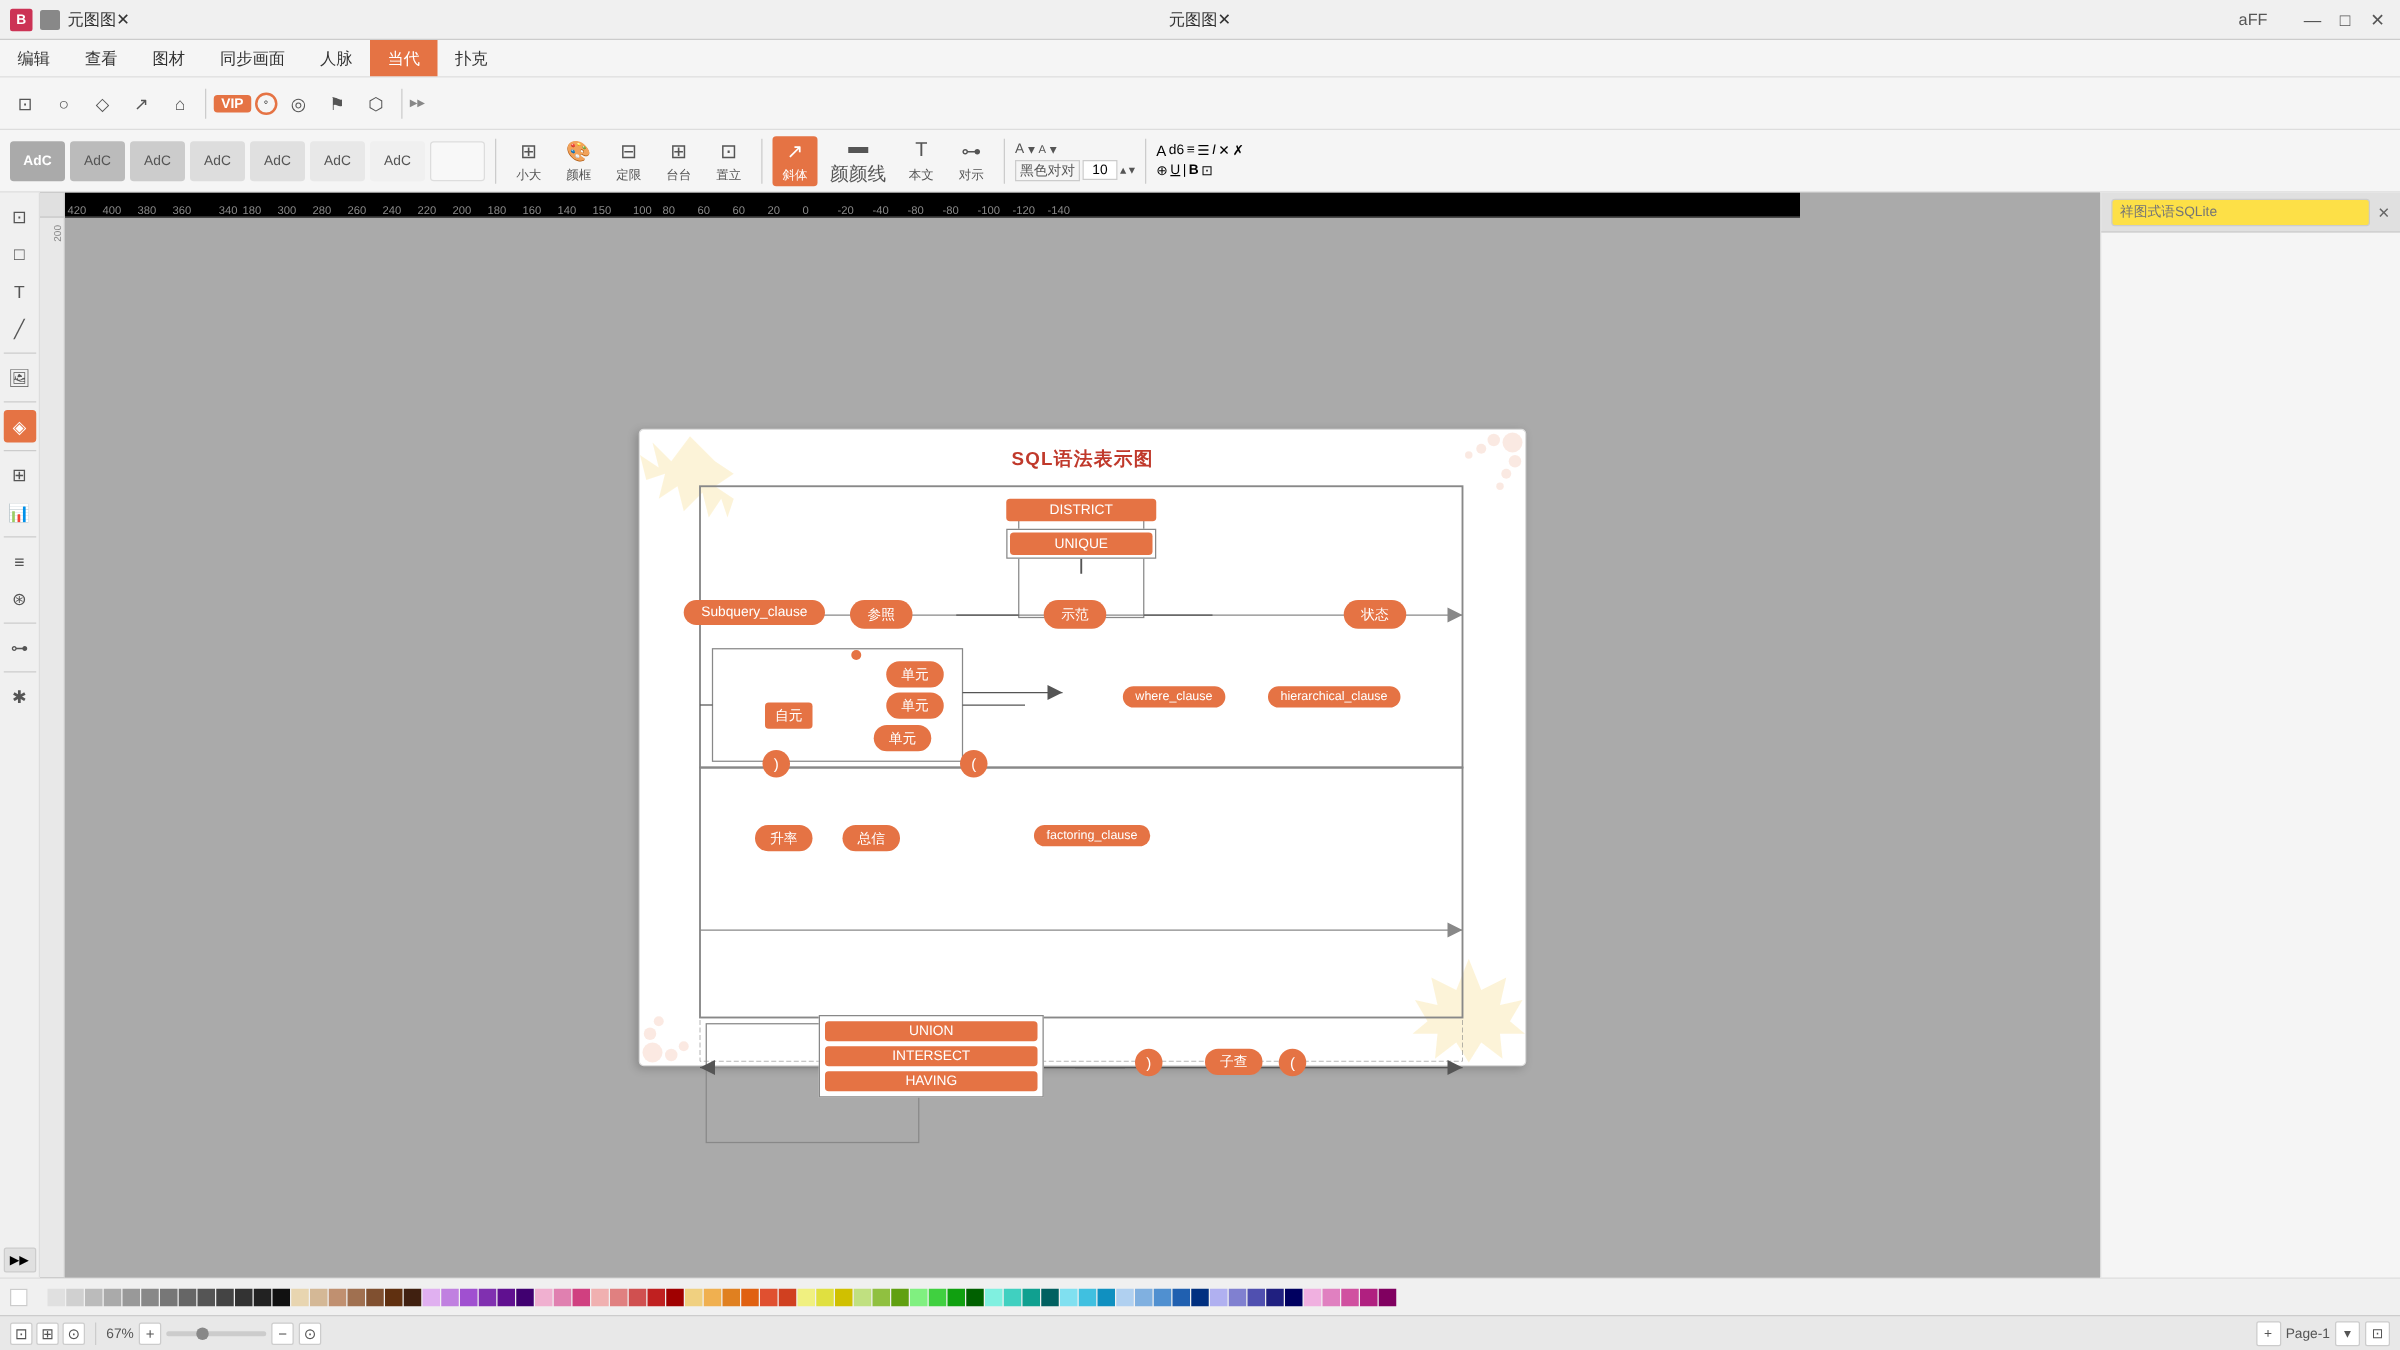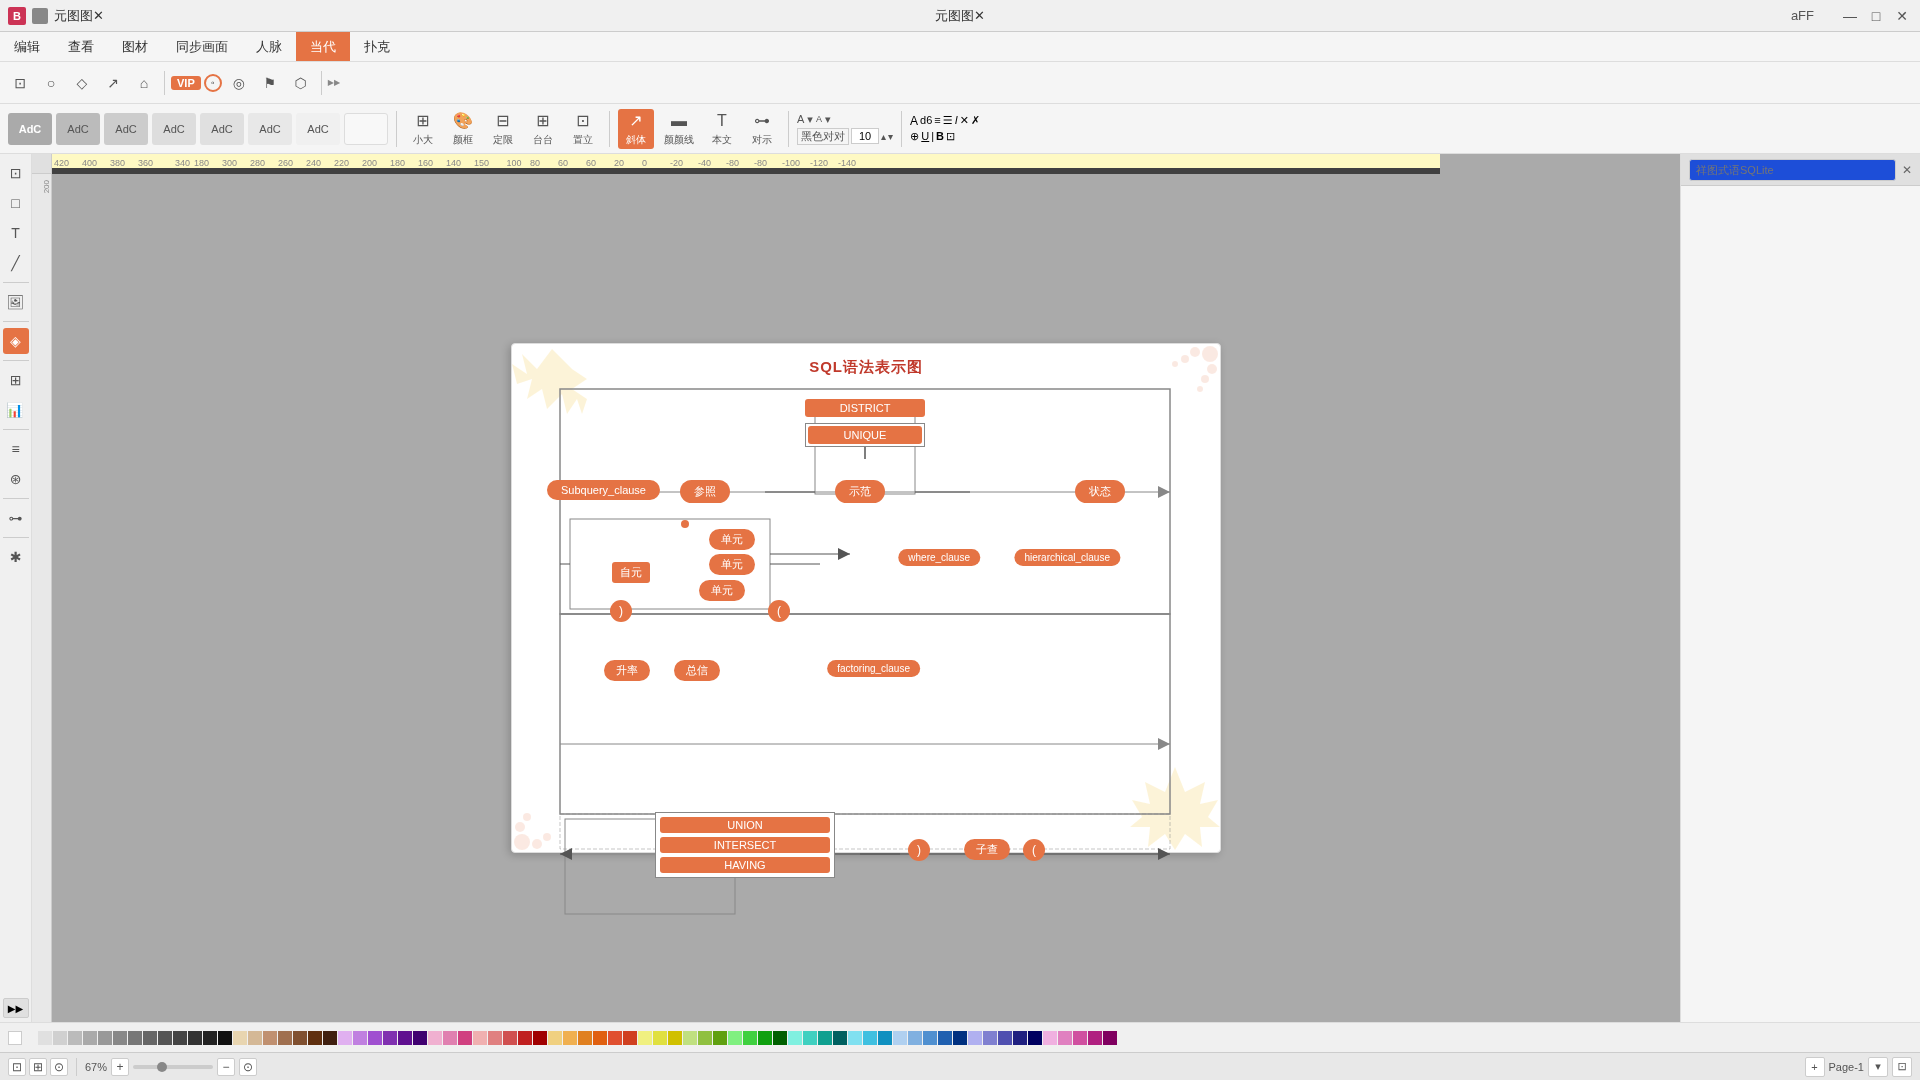--- a/index.html
+++ b/index.html
@@ -311,21 +311,21 @@
   </div>
 
   <div class="style-sep"></div>
 
   <div class="style-group active">
     <div class="icon-area">↗</div>
     <span style="font-size:10px;">斜体</span>
   </div>
   <div class="style-group">
     <div class="icon-area">▬</div>
-    <span style="font-size:10px;font-family:Liberation Mono, monospace;">颜颜线</span>
+    <span style="font-size:15px;font-family:Liberation Mono, monospace;">颜颜线</span>
   </div>
   <div class="style-group">
     <div class="icon-area">T</div>
     <span style="font-size:10px;">本文</span>
   </div>
   <div class="style-group">
     <div class="icon-area">⊶</div>
     <span style="font-size:10px;">对示</span>
   </div>
 
@@ -384,21 +384,21 @@
     <div style="width:26px;height:1px;background:#ccc;margin:2px 0;"></div>
     <div class="sidebar-icon">⊶</div>
     <div style="width:26px;height:1px;background:#ccc;margin:2px 0;"></div>
     <div class="sidebar-icon">✱</div>
 
     <div style="margin-top:auto;margin-bottom:4px;width:26px;height:20px;background:#e0e0e0;border:1px solid #ccc;border-radius:2px;display:flex;align-items:center;justify-content:center;cursor:pointer;font-size:10px;">▶▶</div>
   </div>
 
   <div id="canvas-area" style="flex:1;background:#aaaaaa;position:relative;overflow:hidden;">
 
-    <div style="position:absolute;top:0;left:20px;right:240px;height:20px;background:#fef9c3;border-bottom:6px solid #404040;z-index:10;overflow:hidden;display:flex;align-items:flex-end;font-size:9px;color:#888;">
+    <div style="position:absolute;top:0;left:20px;right:240px;height:20px;background:#000000;border-bottom:1px solid #404040;z-index:10;overflow:hidden;display:flex;align-items:flex-end;font-size:9px;color:#888;">
       <div style="display:flex;align-items:flex-end;width:100%;">
         <span style="padding:0 2px;min-width:28px;">420</span>
         <span style="padding:0 2px;min-width:28px;">400</span>
         <span style="padding:0 2px;min-width:28px;">380</span>
         <span style="padding:0 2px;min-width:28px;">360</span>
         <span style="padding:0 2px;min-width:28px;text-align:right;">340</span>
         <span style="padding:0 2px;min-width:28px;">180</span>
         <span style="padding:0 2px;min-width:28px;">300</span>
         <span style="padding:0 2px;min-width:28px;">280</span>
         <span style="padding:0 2px;min-width:28px;">260</span>
@@ -614,21 +614,21 @@
             <div style="background:#e57344;color:white;border-radius:3px;padding:2px 8px;font-size:11px;text-align:center;transform:scaleX(-1);">HAVING</div>
           </div>
         </div>
 
       </div>
     </div>
   </div>
 
   <div id="right-panel" style="width:240px;background:#f5f5f5;border-left:1px solid #ddd;display:flex;flex-direction:column;">
     <div id="right-panel-header" style="height:32px;background:#e0e0e0;display:flex;align-items:center;padding:0 8px;font-size:12px;color:#333;gap:6px;border-bottom:1px solid #ccc;">
-      <input type="text" class="rp-search-input" placeholder="祥图式语SQLite" style="flex: 1 1 0%; height: 22px; border: 1px solid rgb(204, 204, 204); border-radius: 3px; padding: 0px 6px; font-size: 11px; background: #1d4ed8;">
+      <input type="text" class="rp-search-input" placeholder="祥图式语SQLite" style="flex: 1 1 0%; height: 22px; border: 1px solid rgb(204, 204, 204); border-radius: 3px; padding: 0px 6px; font-size: 11px; background: #fde047;">
       <span style="cursor:pointer;color:#666;">✕</span>
     </div>
     <div style="flex:1;padding:8px;font-size:12px;color:#777;display:flex;align-items:center;justify-content:center;">
     </div>
   </div>
 </div>
 
 <div id="bottom-bar" style="height:30px;background:#f0f0f0;border-top:1px solid #ddd;display:flex;align-items:center;padding:0 8px;gap:1px;overflow:hidden;">
 
   <div class="color-cell" style="background:#ffffff;border:1px solid #ccc;"></div>

